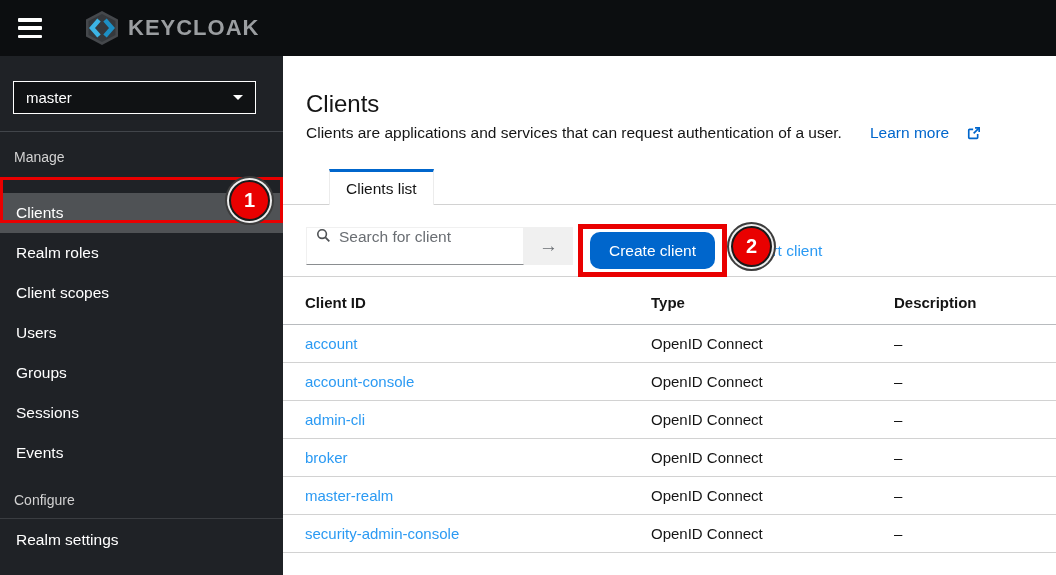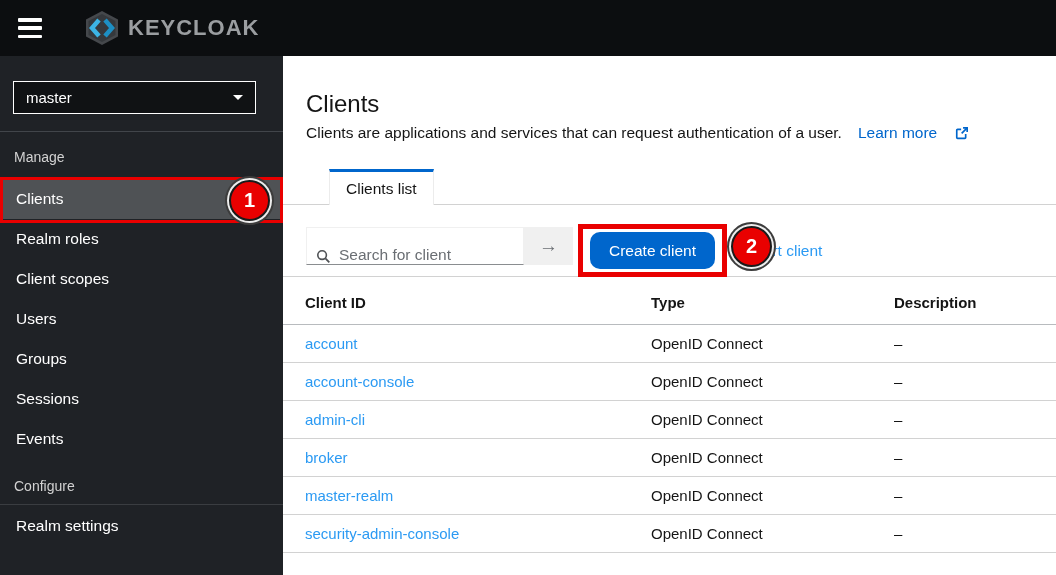--- a/index.html
+++ b/index.html
@@ -28,48 +28,48 @@
   .realm-selector {
     position:absolute; left:13px; top:25px; width:243px; height:33px;
     background:#101214; border:1px solid #ffffff; color:#fff;
     display:flex; align-items:center; justify-content:space-between;
     padding:0 12px; font-size:15px; cursor:pointer;
   }
   .caret-down { width:0; height:0; border-left:5px solid transparent;
     border-right:5px solid transparent; border-top:5px solid #ffffff; }
   .nav-divider-top { position:absolute; left:0; top:75px; width:283px; height:1px; background:#41454a; }
   .nav-body { position:absolute; left:0; top:76px; width:283px; }
-  .nav-section-title { font-size:14px; color:#d2d2d2; padding:17px 14px 14px 14px; }
+  .nav-section-title { font-size:14px; color:#d2d2d2; padding:17px 14px 28px 14px; }
   .nav-item { height:40px; display:flex; align-items:center; padding:0 16px;
     font-size:15.5px; color:#ffffff; cursor:pointer; }
   .nav-item.selected { background:#4f5255; }
   .configure-group { margin-top:19px; }
   .configure-divider { height:1px; background:#3a3d41; margin-top:10px; }
   .configure-group .nav-item { margin-top:1px; }
 
   
   .main { position:absolute; left:283px; top:56px; width:773px; height:519px; background:#fff; }
   .page-title { font-size:24px; font-weight:400; color:#151515; margin:34px 0 0 23px; line-height:28px; }
   .page-desc { margin:5px 0 0 23px; font-size:15.5px; line-height:19px; color:#151515;
     display:flex; align-items:center; }
-  .learn-more { color:#0066cc; text-decoration:none; margin-left:16px; display:inline-flex;
+  .learn-more { color:#0066cc; text-decoration:none; margin-left:28px; display:inline-flex;
     align-items:center; gap:18px; }
 
   .tabs { margin-top:26px; display:flex; border-bottom:1px solid #d2d2d2; height:37px;gap:32px; }
   .tab { height:36px; margin-top:1px; display:flex; align-items:center; padding:0 16px;
     font-size:15.5px; cursor:pointer; border-top:3px solid transparent; }
   .tab.active { margin-left:46px; background:#fff; border-top:3px solid #0066cc;
     border-left:1px solid #ececec; border-right:1px solid #ececec;
     color:#151515; box-shadow:0 1px 0 0 #ffffff; }
   .tab.inactive { background:#f0f0f0; color:#6a6e73; }
 
   .toolbar { position:relative; height:72px; border-bottom:1px solid #d2d2d2; }
   .search-group { position:absolute; left:23px; top:22px; height:38px; display:flex; }
   .search-box { width:218px; height:38px; background:#fff; border:1px solid #f0f0f0;
-    border-bottom:1px solid #8a8d90; display:flex; align-items:flex-end; padding-left:9px; }
+    border-bottom:1px solid #8a8d90; display:flex; align-items:flex-start; padding-left:9px; }
   .search-box input { border:none; outline:none; font-size:15.5px; width:180px; margin-left:8px;
     color:#151515; font-family:inherit; background:transparent; }
   .search-box input::placeholder { color:#6a6e73; opacity:1; }
   .search-submit { width:49px; height:38px; background:#f0f0f0; border:none; cursor:pointer;
     font-size:19px; color:#6a6e73; display:flex; align-items:center; justify-content:center; }
   .create-btn { position:absolute; left:307px; top:27px; width:125px; height:37px;
     background:#0066cc; color:#fff; border:none; border-radius:10px; font-size:15.5px;
     font-family:inherit; cursor:pointer; }
   .import-link { position:absolute; left:455px; top:28px; font-size:15.5px; color:#2b9af3;
     text-decoration:none; line-height:36px; }

